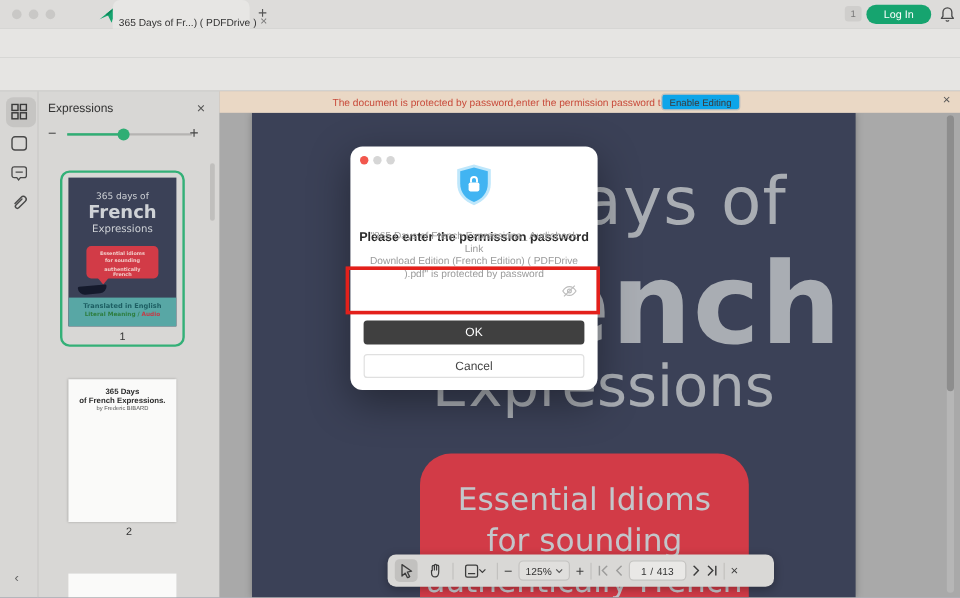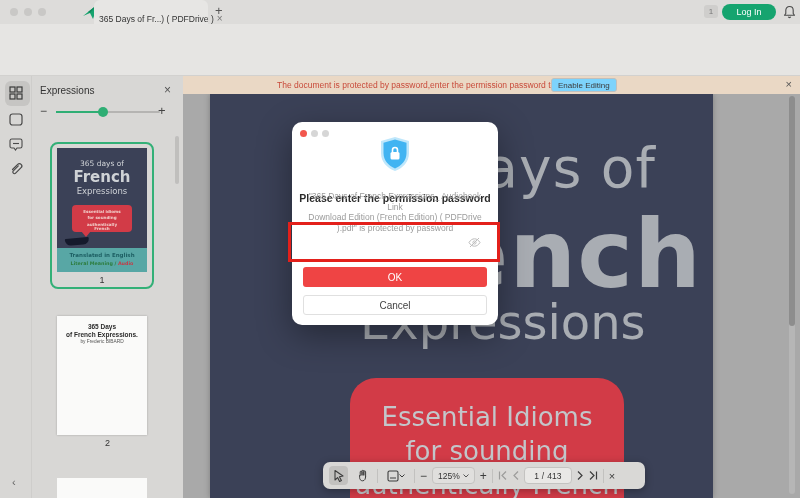--- a/index.html
+++ b/index.html
@@ -22,21 +22,21 @@
   .ribbon { position:absolute; left:0; top:48px; width:800px; height:28px; background:#e6e5e3; border-bottom:1px solid #d2d1cf; }
   .menu-item { position:absolute; top:31px; font-size:10px; color:#5a5a5a; }
   .menu-item.active { font-weight:bold; color:#1f1f1f; }
   .menu-underline { position:absolute; left:446px; top:45px; width:18px; height:2px; background:#16a46f; border-radius:1px; }
   .ribbon-btn { position:absolute; top:54px; height:20px; display:flex; align-items:center; gap:5px; font-size:10px; color:#333; }
   .ghost { color:#b7b6b4; font-size:12px; font-family:"DejaVu Sans", sans-serif; }
 
   
   .banner { position:absolute; left:183px; top:76px; width:617px; height:18px; background:#ead8c5; z-index:5; }
   .banner-msg { position:absolute; left:94px; top:4px; font-size:8.5px; color:#c84a3a; white-space:nowrap; }
-  .banner-btn { position:absolute; left:368px; top:2px; height:14px; padding:0 6px; background:#7dd3fc; border:1px solid #c0bfbd; border-radius:3px; font-size:8px; color:#3a3a3a; display:flex; align-items:center; }
+  .banner-btn { position:absolute; left:368px; top:2px; height:14px; padding:0 6px; background:#0ea5e9; border:1px solid #c0bfbd; border-radius:3px; font-size:8px; color:#3a3a3a; display:flex; align-items:center; }
   .banner-close { position:absolute; right:8px; top:2px; font-size:11px; color:#555; }
 
   
   .rail { position:absolute; left:0; top:76px; width:32px; height:422px; background:#d8d7d5; border-right:1px solid #cecdcb; }
   .rail-active { position:absolute; left:5px; top:5px; width:25px; height:25px; background:#c6c5c3; border-radius:6px; }
   .rail-ic { position:absolute; left:9px; }
   .collapse { position:absolute; left:12px; top:400px; font-size:11px; color:#666; }
 
   
   .sidebar { position:absolute; left:32px; top:76px; width:151px; height:422px; background:#d8d7d5; }
@@ -85,21 +85,21 @@
   
   .modal { position:absolute; left:292px; top:122px; width:206px; height:203px; background:#fff; border-radius:10px; box-shadow:0 10px 34px rgba(0,0,0,.38); z-index:30; }
   .m-dot { position:absolute; top:8px; width:7px; height:7px; border-radius:50%; }
   .m-shield { position:absolute; left:83px; top:13px; }
   .m-title { position:absolute; left:0; top:54px; width:100%; text-align:center; font-size:10.5px; font-weight:bold; color:#2b2b2b;margin-top:16px; }
   .m-body { position:absolute; left:8px; top:69px; width:190px; text-align:center; font-size:8.5px; color:#9b9b9b; line-height:10.5px; }
   .m-input { position:absolute; left:11px; top:111px; width:184px; height:20px; border:1px solid #e3e3e3; border-radius:3px; font-size:9px; padding:0 24px 0 8px; color:#333; background:#fff; font-family:"Liberation Sans", sans-serif; }
   .m-input::placeholder { color:#b8b8b8; }
   .m-eye { position:absolute; left:176px; top:115px; }
   .m-btn { position:absolute; left:11px; width:184px; height:20px; border-radius:3px; display:flex; align-items:center; justify-content:center; font-size:10px; }
-  .m-ok { top:145px; background:#ef4444; color:#fff; }
+  .m-ok { top:145px; background:#404040; color:#fff; }
   .m-cancel { top:173px; background:#fff; border:1px solid #e0e0e0; color:#444; }
   .highlight { position:absolute; left:288px; top:222px; width:212px; height:40px; border:3px solid #e3201b; z-index:40; }
 
   
   .btoolbar { position:absolute; left:323px; top:462px; width:322px; height:27px; background:#d9d8d6; border-radius:7px; box-shadow:0 2px 8px rgba(0,0,0,.3); display:flex; align-items:center; padding:0 6px; gap:5px; z-index:20; }
   .tool { width:19px; height:19px; border-radius:4px; display:flex; align-items:center; justify-content:center; }
   .tool.active { background:#c2c1bf; }
   .tdiv { width:1px; height:14px; background:#c2c1bf; }
   .tglyph { font-size:12px; color:#3c3c3c; }
   .zoombox { height:17px; padding:0 5px; border:1px solid #c4c3c1; border-radius:4px; background:#e0dfdd; display:flex; align-items:center; gap:3px; font-size:8.5px; color:#333; }

